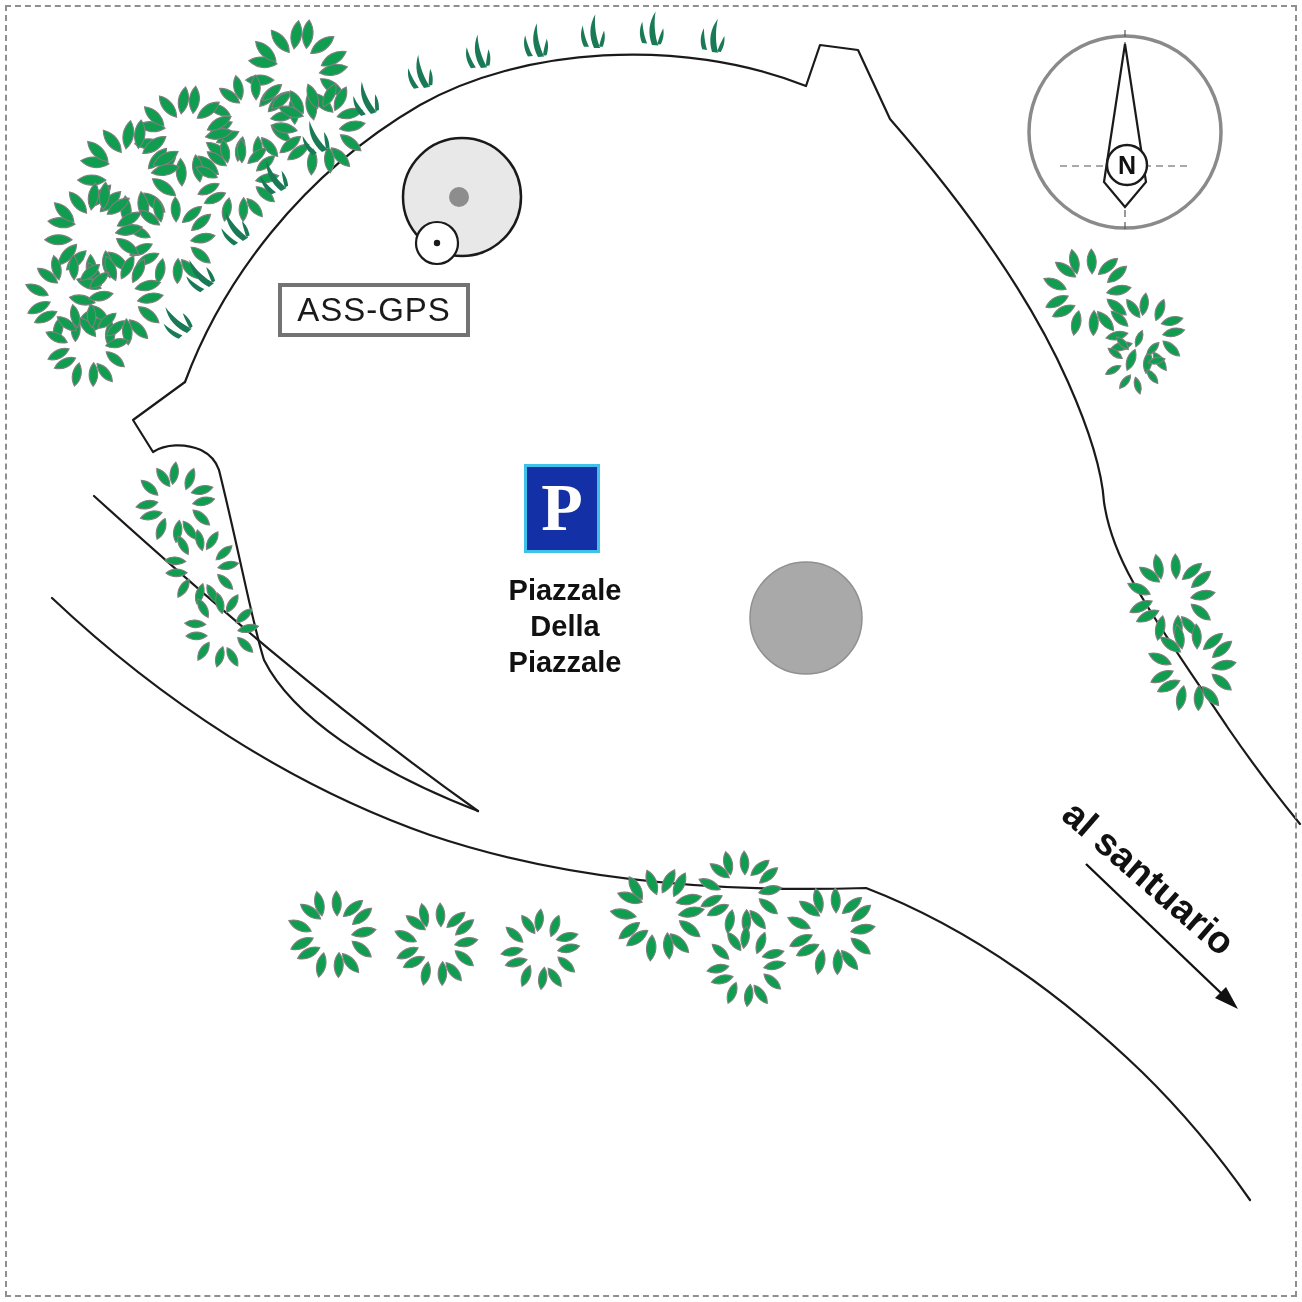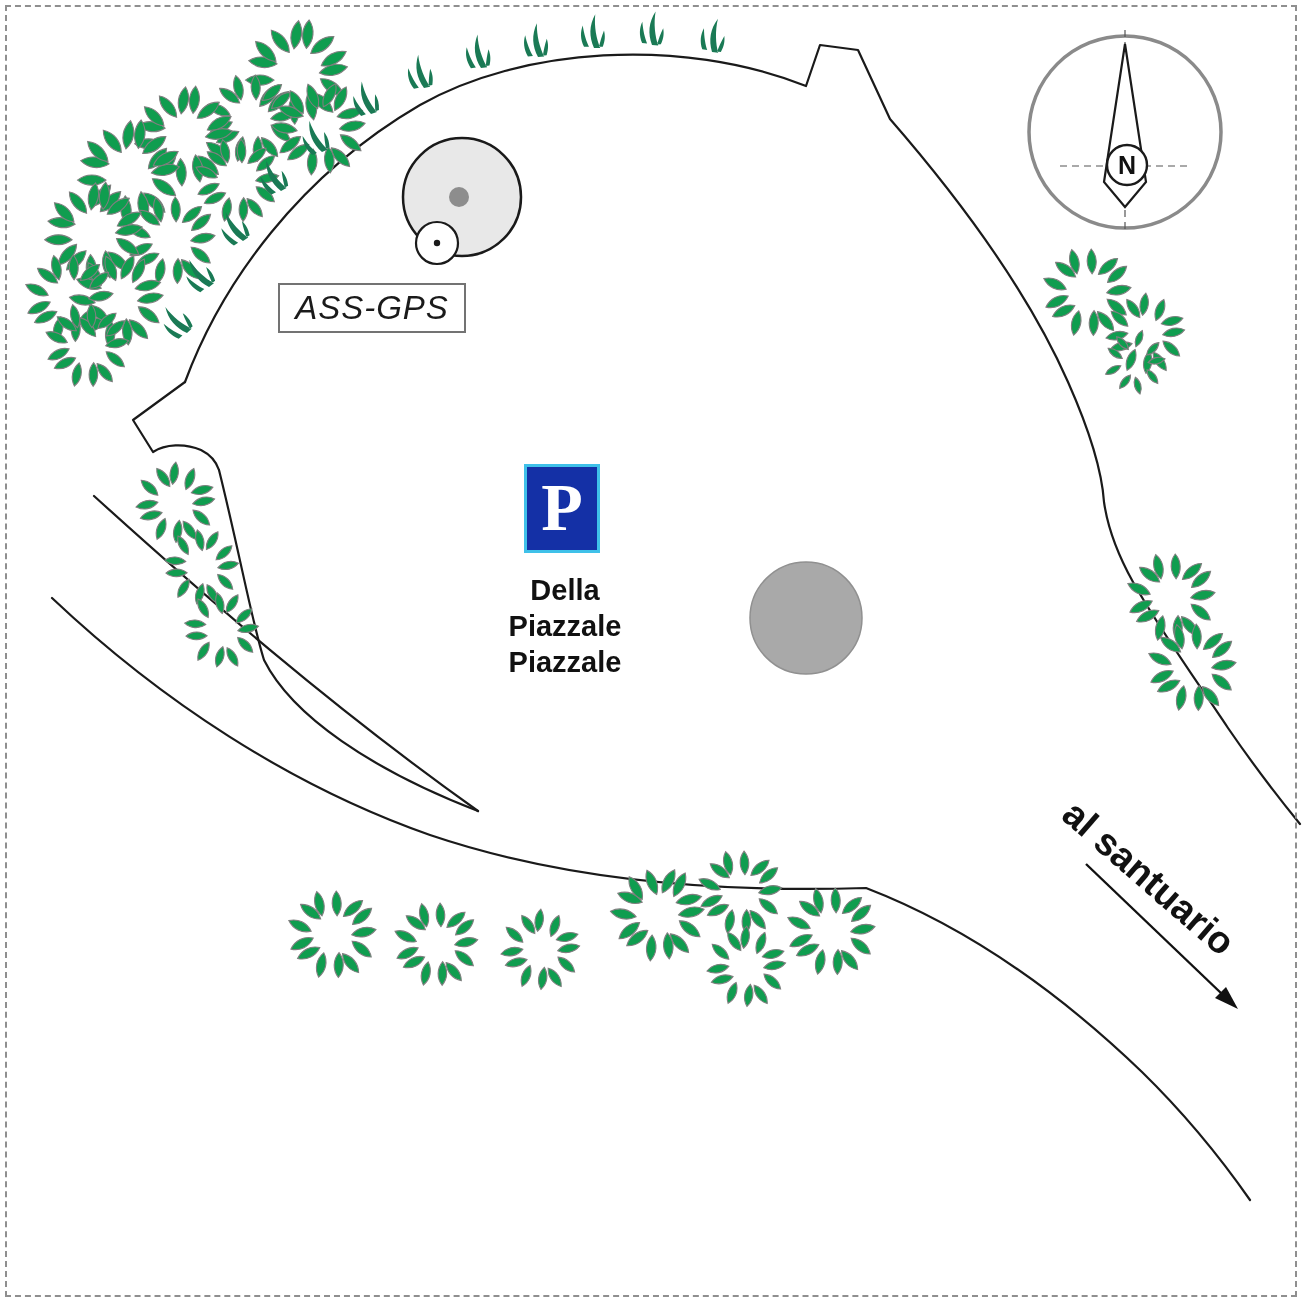--- a/index.html
+++ b/index.html
@@ -6,23 +6,23 @@
   .stage{
     position:relative;width:1302px;height:1302px;background:#ffffff;
     overflow:hidden;font-family:"Liberation Sans",sans-serif;
   }
   .stage svg{position:absolute;left:0;top:0;}
   .frame{
     position:absolute;inset:5px;border:2px dashed #8f8f8f;pointer-events:none;
   }
   .ass-gps{
     position:absolute;left:278px;top:283px;width:184px;height:46px;
-    border:2px solid #737373;background:#ffffff;
+    border:4px solid #737373;background:#ffffff;
     display:flex;align-items:center;justify-content:center;
-    font-style:italic;font-size:33px;color:#1a1a1a;letter-spacing:1px;
+    font-size:33px;color:#1a1a1a;letter-spacing:1px;
   }
   .p-sign{
     position:absolute;left:524px;top:464px;width:70px;height:83px;
     background:#1430a6;border:3px solid #3fc1e9;
     display:flex;align-items:center;justify-content:center;
   }
   .p-sign span{
     font-family:"Liberation Serif",serif;font-weight:bold;font-size:68px;
     color:#ffffff;line-height:1;transform:translateY(-2px);
   }
@@ -479,21 +479,21 @@
       </g>
   </svg>
 
   <div class="ass-gps">ASS-GPS</div>
 
   <div class="p-sign">
     <span>P</span>
   </div>
 
   <div class="piazzale">
+    <div>Piazzale</div>
     <div>Della</div>
     <div>Piazzale</div>
-    <div>Piazzale</div>
   </div>
 
   <div class="santuario">al santuario</div>
 
   <div class="frame"></div>
 </div>
 
 </body></html>

